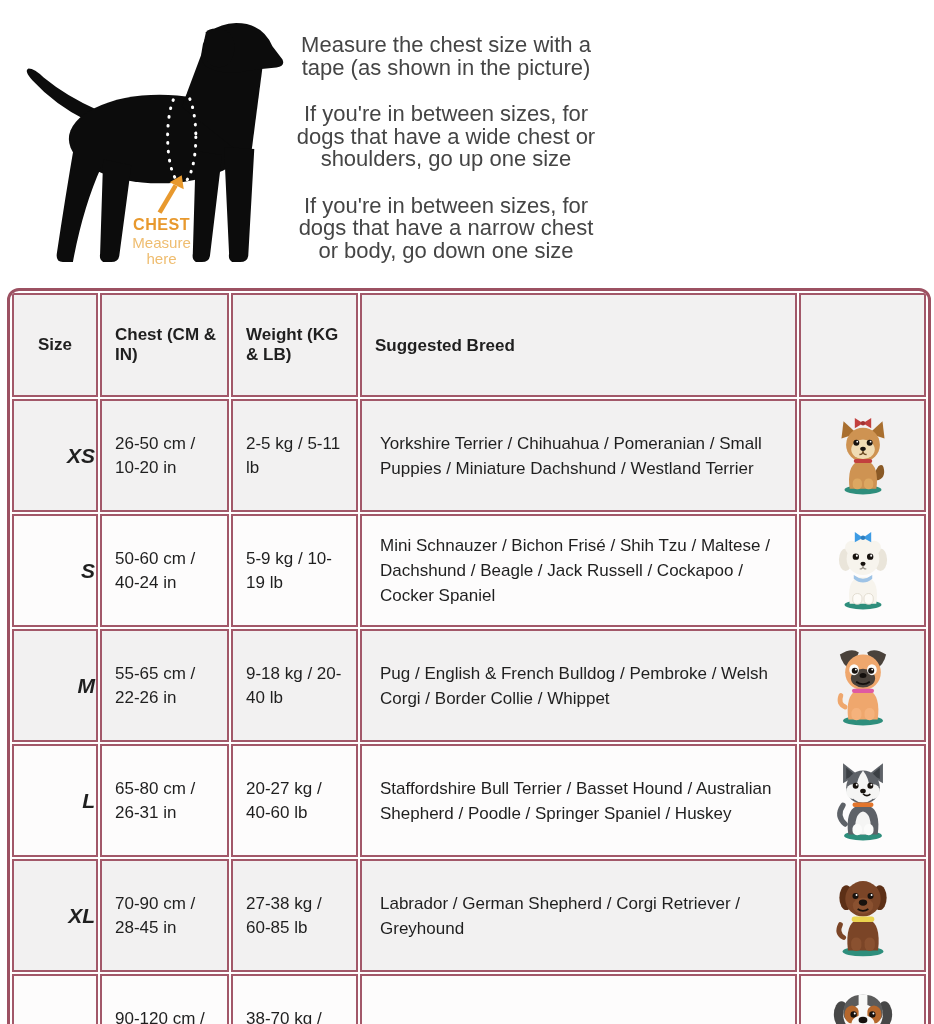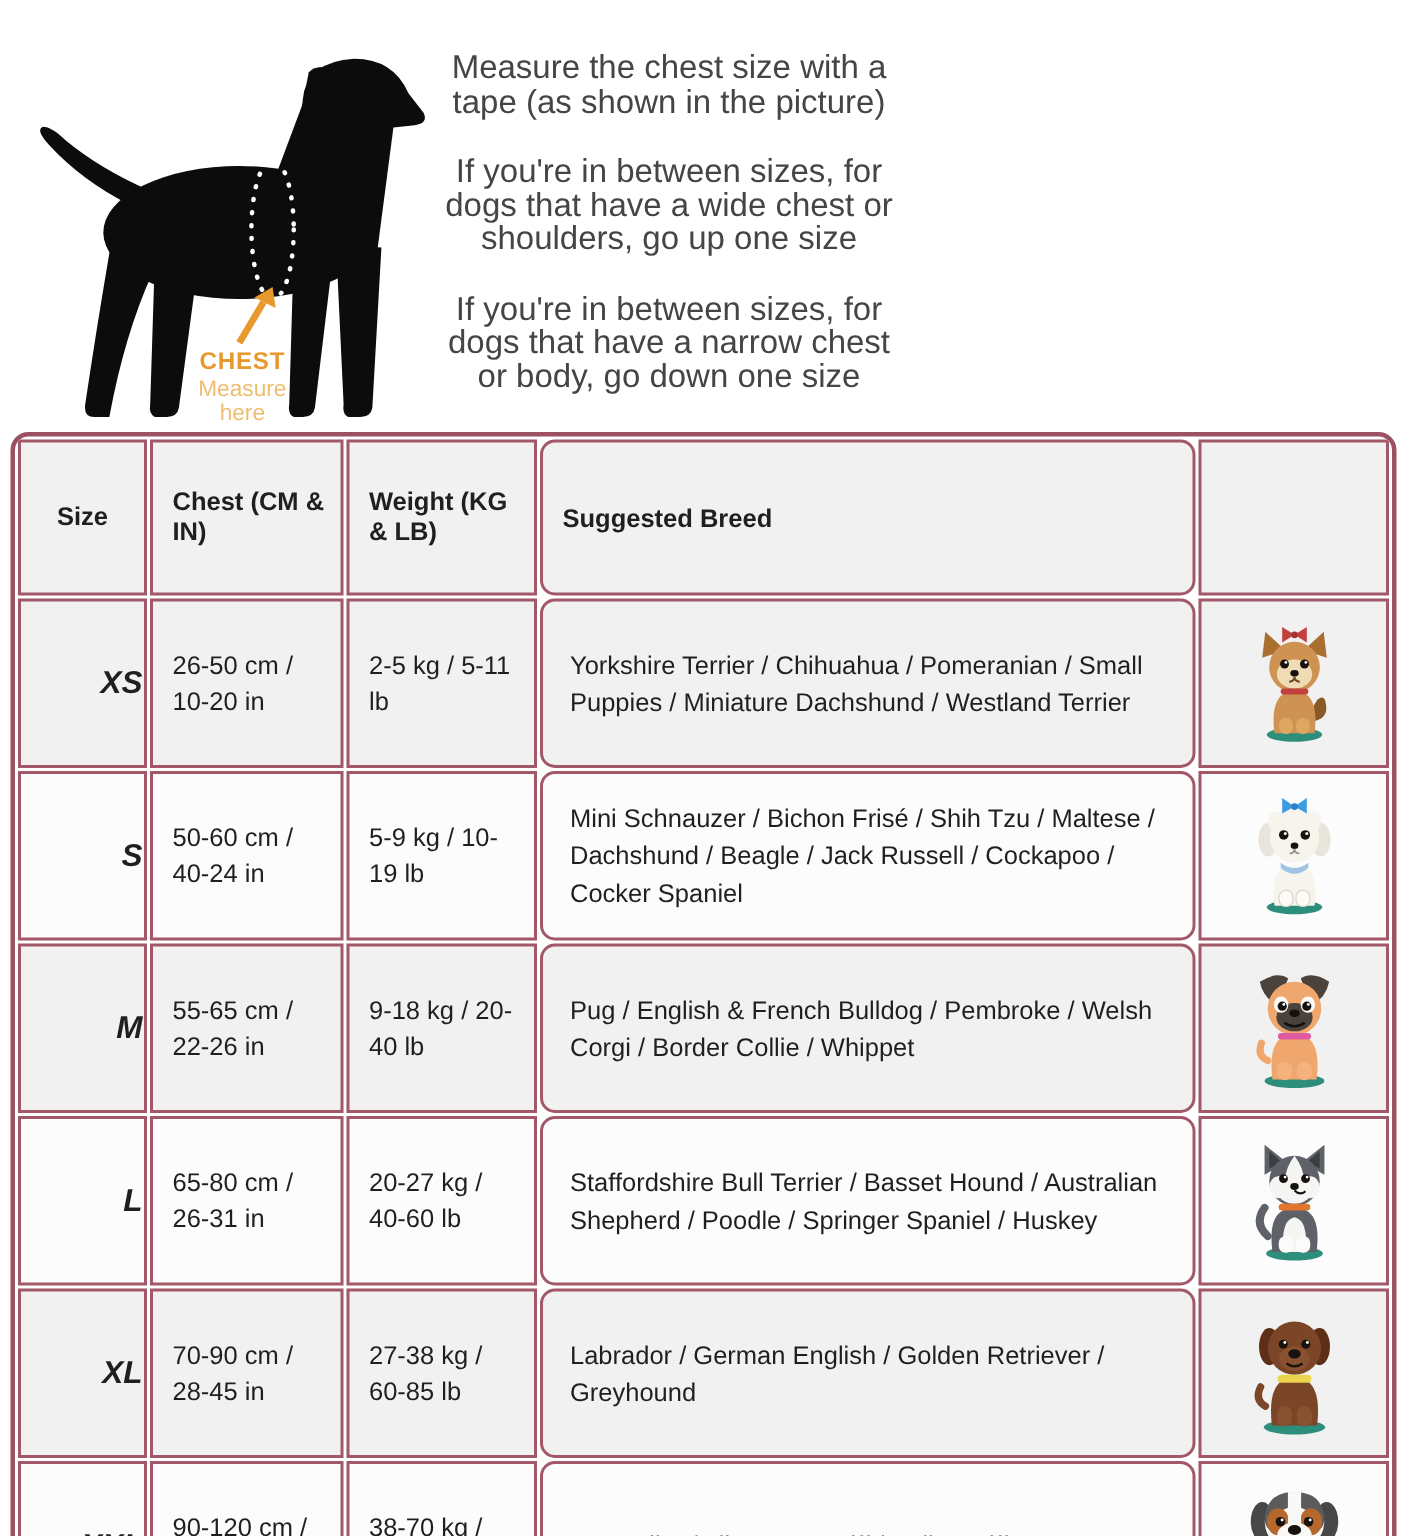--- a/index.html
+++ b/index.html
@@ -1,40 +1,40 @@
 <!DOCTYPE html>
 <html><head>
 <meta charset="utf-8">
 <style>
   html,body{margin:0;padding:0;background:#fff;}
   body{width:934px;font-family:"Liberation Sans","DejaVu Sans",sans-serif;color:#1f1f1f;}
 
   
   .top-section{position:relative;width:934px;height:286px;background:#fff;}
-  .dog-illustration{position:absolute;left:8px;top:24px;width:288px;height:264px;}
+  .dog-illustration{position:absolute;left:8px;top:8px;width:288px;height:264px;}
   .instructions{position:absolute;left:292px;top:34px;width:308px;text-align:center;
                 color:#454545;font-size:22px;line-height:22.5px;}
   .instructions p{margin:0 0 24px 0;}
 
   
   .table-wrap{width:918px;margin:2px 4px 0 7px;border:3px solid #9C5162;border-radius:12px;
               background:#fff;overflow:hidden;}
   table.size-table{width:100%;border-collapse:separate;border-spacing:2px;}
   .size-table th,.size-table td{border:2px solid #A25869;vertical-align:middle;
               font-size:17px;background:#F2F1F1;}
   .size-table thead th{height:88px;text-align:left;font-weight:bold;padding:6px 10px 6px 13px;}
   .size-table thead th.c-size{text-align:center;padding:6px 12px;}
   .size-table tbody td{height:97px;}
   .size-table tr.alt td{background:#FDFCFC;}
   .c-size{width:58px;text-align:right;}
   td.c-size{font-weight:bold;font-style:italic;font-size:21px;}
   .c-chest{width:102px;}
   .c-weight{width:100px;}
   td.c-chest,td.c-weight{padding:6px 8px 6px 13px;line-height:24px;}
-  .c-breed{padding:6px 16px 6px 18px;line-height:25px;border-radius:10px;}
+  .c-breed{padding:6px 16px 6px 18px;line-height:25px;}
   th.c-breed{padding:6px 16px 6px 18px;}
   .c-icon{width:100px;text-align:center;padding:2px;}
   .c-icon svg{display:block;margin:0 auto;}
 </style>
 </head>
 <body>
 
 <div class="top-section">
 
   <div class="dog-illustration">
@@ -210,21 +210,21 @@
           <path d="M35,33 Q38.5,36.5 42,33.5" stroke="#17120E" stroke-width="1.4" fill="none"></path>
           <rect x="25" y="41.5" width="20" height="4.2" rx="2.1" fill="#E2752C"></rect>
         </svg>
       </td>
     </tr>
 
     <tr>
       <td class="c-size">XL</td>
       <td class="c-chest">70-90 cm / 28-45 in</td>
       <td class="c-weight">27-38 kg / 60-85 lb</td>
-      <td class="c-breed">Labrador / German English / Golden Retriever / Greyhound</td>
+      <td class="c-breed">Labrador / German Shepherd / Corgi Retriever / Greyhound</td>
       <td class="c-icon">
         <svg width="76" height="86" viewBox="0 0 70 80">
           <ellipse cx="35" cy="73" rx="19" ry="4.5" fill="#2E8E7C"></ellipse>
           <path d="M17,60 Q10,56 14,48" stroke="#7B4527" stroke-width="4.5" fill="none" stroke-linecap="round"></path>
           <path d="M21,72 Q18,47 30,43 L40,43 Q52,47 49,72 Z" fill="#7B4527"></path>
           <rect x="24" y="60" width="9.5" height="12.5" rx="4.5" fill="#8A5130"></rect>
           <rect x="36.5" y="60" width="9.5" height="12.5" rx="4.5" fill="#8A5130"></rect>
           <ellipse cx="19.5" cy="23" rx="6.5" ry="11.5" fill="#5C2F16"></ellipse>
           <ellipse cx="50.5" cy="23" rx="6.5" ry="11.5" fill="#5C2F16"></ellipse>
           <circle cx="35" cy="24" r="16.5" fill="#7B4527"></circle>

